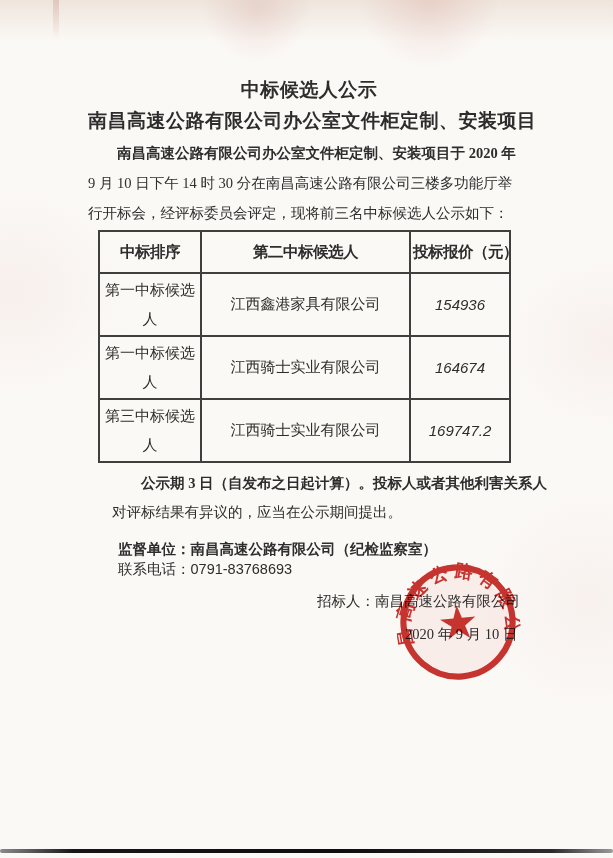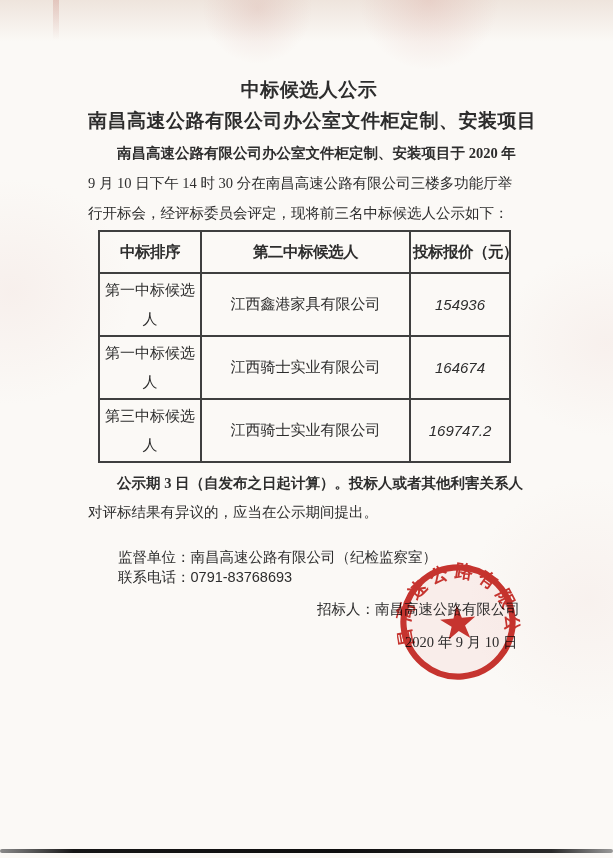--- a/index.html
+++ b/index.html
@@ -26,23 +26,23 @@
   .intro{margin-top:2px;line-height:30px;}
   .indent{padding-left:29px;font-weight:bold;}
   table.bid{border-collapse:collapse;margin:2px 0 0 10px;table-layout:fixed;width:411px;}
   table.bid th,table.bid td{border:2px solid #3f3f3f;text-align:center;vertical-align:middle;padding:0 2px;}
   table.bid th{height:40px;font-size:15.5px;letter-spacing:-0.5px;white-space:nowrap;font-weight:bold;}
   table.bid td{height:61px;font-size:15px;}
   td.rank{line-height:29px;padding:0 3px;}
   td.name{white-space:nowrap;}
   .num{font-family:"Liberation Sans","DejaVu Sans",sans-serif;}
   td.price{font-size:15px;font-style:italic;}
-  .notice{margin-top:6px;line-height:29px;}
+  .notice{margin-top:6px;line-height:29px;margin-left:24px;}
   .line{font-size:14.5px;line-height:20px;white-space:nowrap;}
-  .supervisor{margin-top:20px;padding-left:30px;}
+  .supervisor{margin-top:12px;padding-left:30px;font-weight:bold;}
   .phone{margin-top:0;padding-left:30px;}
   .bidder{margin-top:12px;padding-left:229px;}
   .date{margin-top:13px;padding-left:317px;}
   .seal{position:absolute;left:396px;top:560px;width:124px;height:124px;
     mix-blend-mode:multiply;opacity:0.92;transform:rotate(-5deg);z-index:5;}
   .bottom-line{position:absolute;left:0;right:0;bottom:5px;height:4px;border-radius:2px;
     background:linear-gradient(to right,#8a8a8a,#161616 12%,#0e0e0e 55%,#2a2a2a 90%,#9a9a9a);}
 </style>
 </head>
 <body>

